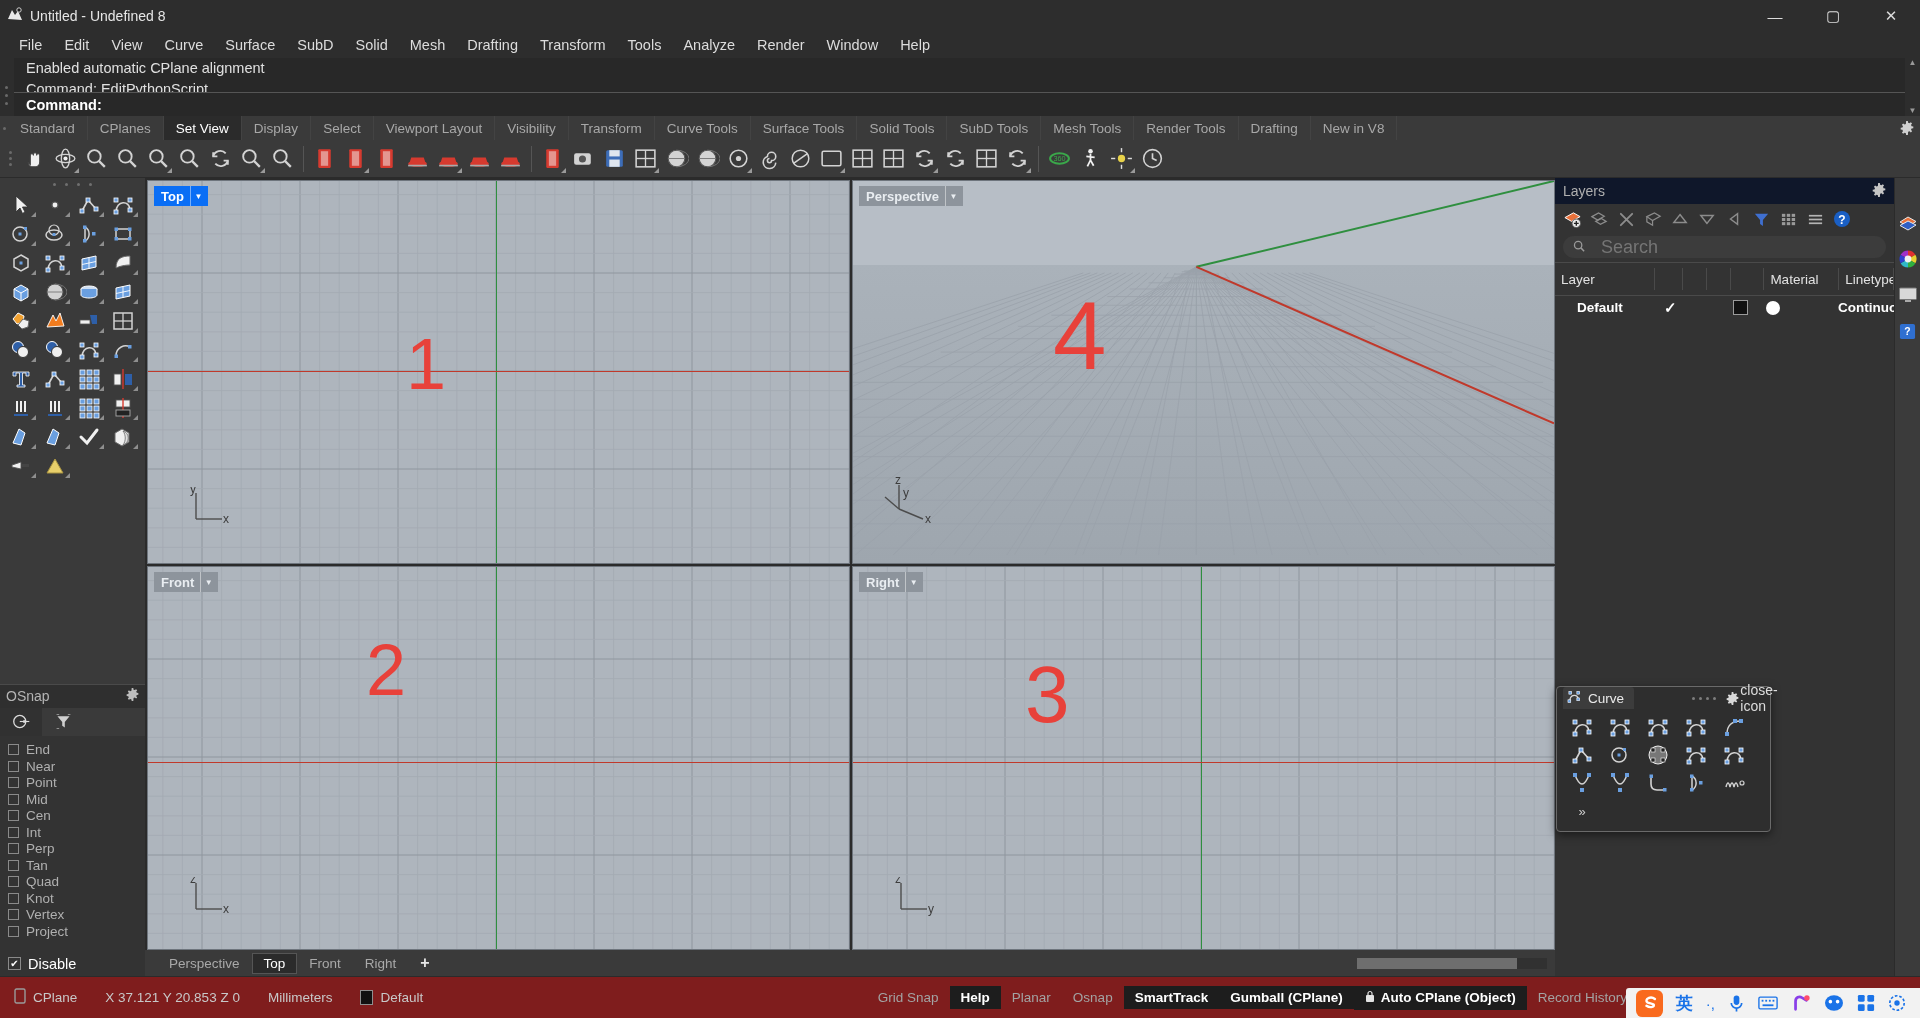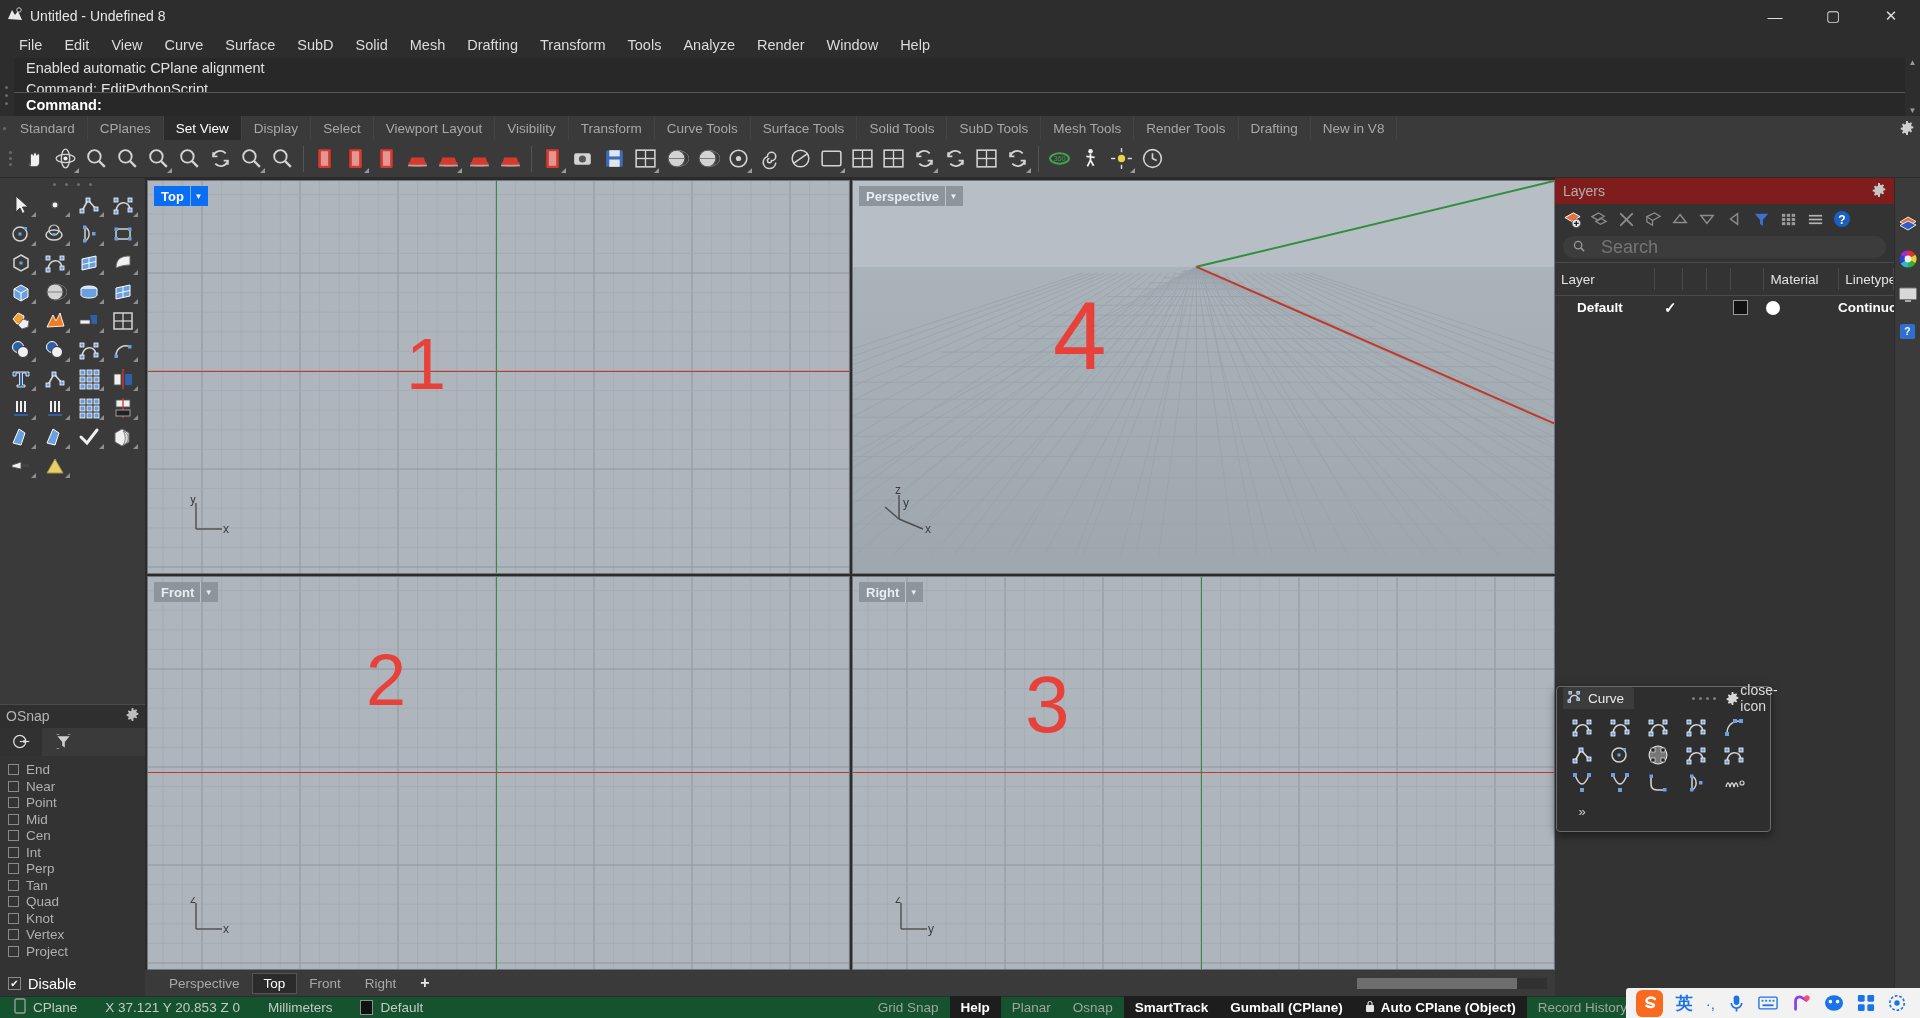--- a/index.html
+++ b/index.html
@@ -104,21 +104,21 @@
   .vptab{ font-size:13.5px; color:#a9a9a9; padding:3px 12px; }
   .vptab.active{ background:#2b2b2b; color:#fff; border:1px solid #555; padding:2px 11px;}
   .vptab.plus{ color:#e7e7e7; font-weight:bold; font-size:16px; padding:0 12px; }
   .vp-hscroll{ margin-left:auto; width:190px; height:11px; background:#313131; margin-right:8px; }
   .vp-hscroll i{ display:block; width:160px; height:11px; background:#6e6e6e; }
 
   
   .rightpanel{ width:365px; flex:none; background:#333; display:flex; }
   .layers{ flex:1; display:flex; flex-direction:column; min-width:0;}
   .lay-hdr{ height:26px; display:flex; align-items:center; padding:0 8px; font-size:14px; color:#b0b0b0;
-     background:#7f1d1d; }
+     background:#0f172a; }
   .lay-hdr .gear{ margin-left:auto; }
   .lay-tools{ height:30px; display:flex; align-items:center; padding:0 4px; gap:1px; }
   .lt{ width:26px;height:26px; display:flex; align-items:center; justify-content:center;}
   .lay-search{ margin:2px 8px 4px 8px; height:22px; background:#3c3c3c; border-radius:11px; display:flex;
      align-items:center; padding:0 10px; gap:6px; }
   .lay-search input{ background:transparent; border:none; outline:none; color:#14b8a6; font-size:18px;
      font-family:"Liberation Sans",sans-serif; width:100%;margin-left:10px; }
   .lay-cols{ height:34px; display:flex; align-items:center; font-size:13.5px; color:#e2e2e2;
      border-top:1px solid #4a4a4a; border-bottom:1px solid #4a4a4a; }
   .lc{ border-right:1px solid #4a4a4a; height:22px; display:flex; align-items:center; padding-left:6px;
@@ -134,21 +134,21 @@
      border:1px solid #6a6a6a; border-radius:4px; box-shadow:0 3px 10px rgba(0,0,0,.5); }
   .float-hdr{ height:22px; display:flex; align-items:center; padding-left:6px; gap:6px; }
   .float-title{ background:#3c3c3c; display:flex; align-items:center; gap:6px; height:22px; padding:0 10px 0 4px;
      border-radius:3px 3px 0 0; font-size:13.5px; color:#eaeaea;}
   .float-dots{ margin-left:auto; display:flex; gap:4px; align-items:center; }
   .float-dots i{ width:3px;height:3px;border-radius:50%;background:#7d7d7d; }
   .float-grid{ display:grid; grid-template-columns:repeat(5,38px); padding:4px 2px 6px 6px; }
   .fc{ width:38px;height:28px; display:flex; align-items:center; justify-content:center; }
 
   
-  .statusbar{ height:22px; background:#14532d; display:flex; align-items:center; flex:none;
+  .statusbar{ height:42px; background:#7f1d1d; display:flex; align-items:center; flex:none;
      border-top:1px solid #2b2b2b; font-size:13.5px; color:#c8c8c8; }
   .sb-cell{ padding:0 14px; white-space:nowrap; display:flex; align-items:center; gap:7px; }
   .sb-toggle{ padding:4px 11px; color:#a3a3a3; }
   .sb-toggle.on{ background:#1d1d1d; color:#ffffff; font-weight:bold; }
   .swatch{ width:13px;height:15px;background:#111; border:1px solid #8e8e8e; }
 
   
   .tray{ position:absolute; right:0; bottom:0; height:30px; background:#f2f2f2; display:flex;
      align-items:center; gap:13px; padding:0 14px 0 10px; border-radius:3px 0 0 0;}
   .tray .ic{ display:flex; align-items:center; justify-content:center; }

